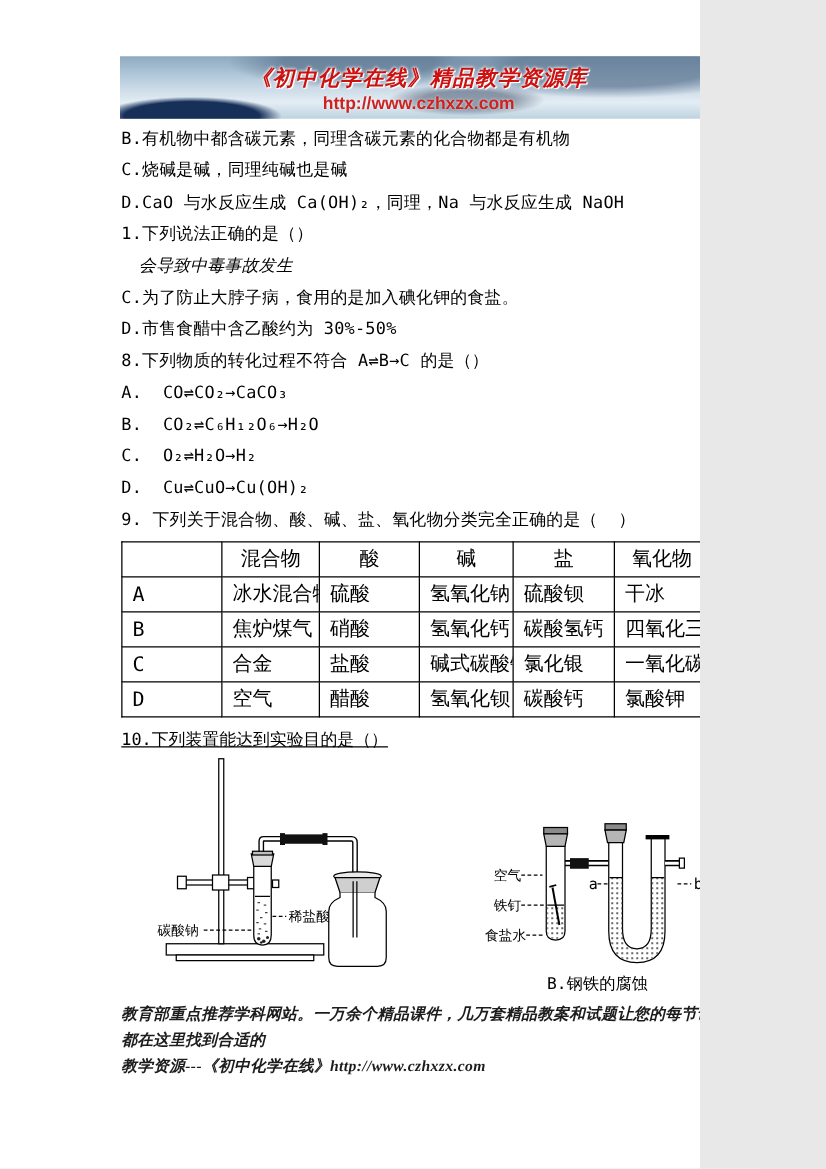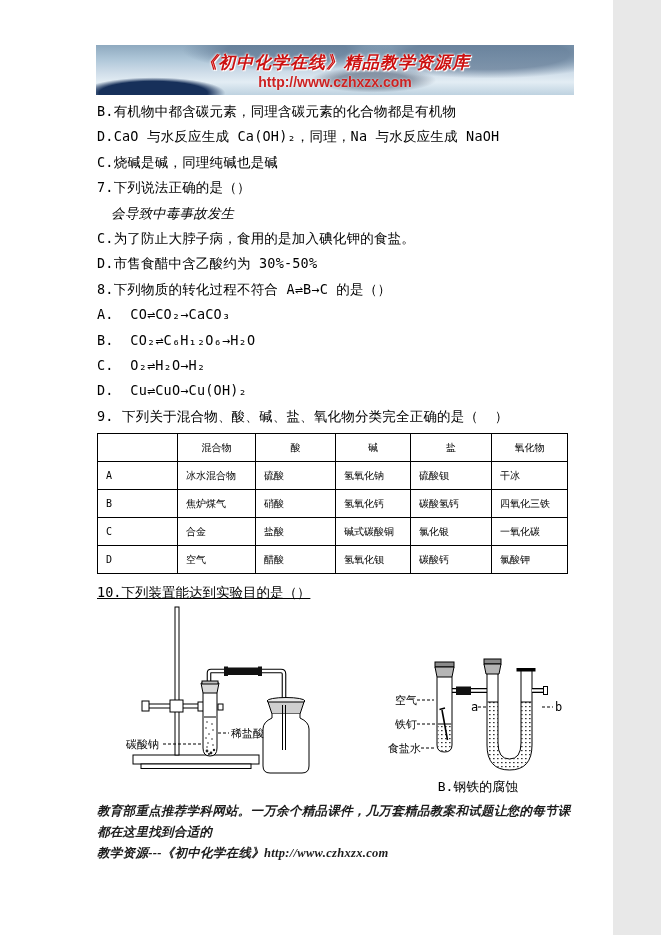--- a/index.html
+++ b/index.html
@@ -1,18 +1,18 @@
 <!DOCTYPE html>
 <html><head>
 <meta charset="utf-8">
 <style>
   html,body{margin:0;padding:0;background:#e8e8e8;}
   .page{
     position:relative;
-    width:613px;height:935px;
+    width:560px;height:935px;
     background:#ffffff;
     overflow:hidden;
     font-family:"DejaVu Sans Mono","Liberation Mono",monospace;
     color:#000;
   }
   .content{position:absolute;left:97px;top:45px;width:476px;}
   
   .banner{
     position:relative;width:478px;height:50px;margin-left:-1px;
     background:
@@ -50,21 +50,21 @@
   }
   .lines p.indent{padding-left:14px;font-style:italic;}
   
   table.q9{
     border-collapse:collapse;margin-top:4px;width:470px;
     table-layout:fixed;
   }
   table.q9 td,table.q9 th{
     border:1px solid #000;
     height:27px;
-    font-size:10px;font-weight:normal;
+    font-size:16px;font-weight:normal;
     padding:0 4px 0 8px;
     text-align:left;vertical-align:middle;
     overflow:hidden;white-space:nowrap;
   }
   table.q9 tr.head th{text-align:center;padding:0;}
   
   .q10-stem{margin:6px 0 0 0;line-height:25px;font-size:13.5px;white-space:pre-wrap;text-decoration:underline;}
   .diagrams{position:relative;height:182px;}
   .diagrams svg{position:absolute;}
   #svgA{left:26px;top:0px;}
@@ -93,23 +93,23 @@
 <div class="page">
   <div class="content">
 
     <div class="banner">
       <div class="banner-title">《初中化学在线》精品教学资源库</div>
       <div class="banner-url">http://www.czhxzx.com</div>
     </div>
 
     <div class="lines">
       <p>B.有机物中都含碳元素，同理含碳元素的化合物都是有机物</p>
+      <p>C.烧碱是碱，同理纯碱也是碱</p>
       <p>D.CaO 与水反应生成 Ca(OH)₂，同理，Na 与水反应生成 NaOH</p>
-      <p>C.烧碱是碱，同理纯碱也是碱</p>
-      <p>7.下列说法正确的是（）</p>
+      <p>1.下列说法正确的是（）</p>
       <p class="indent">会导致中毒事故发生</p>
       <p>C.为了防止大脖子病，食用的是加入碘化钾的食盐。</p>
       <p>D.市售食醋中含乙酸约为 30%-50%</p>
       <p>8.下列物质的转化过程不符合 A⇌B→C 的是（）</p>
       <p>A.  CO⇌CO₂→CaCO₃</p>
       <p>B.  CO₂⇌C₆H₁₂O₆→H₂O</p>
       <p>C.  O₂⇌H₂O→H₂</p>
       <p>D.  Cu⇌CuO→Cu(OH)₂</p>
       <p>9. 下列关于混合物、酸、碱、盐、氧化物分类完全正确的是（  ）</p>
     </div>

